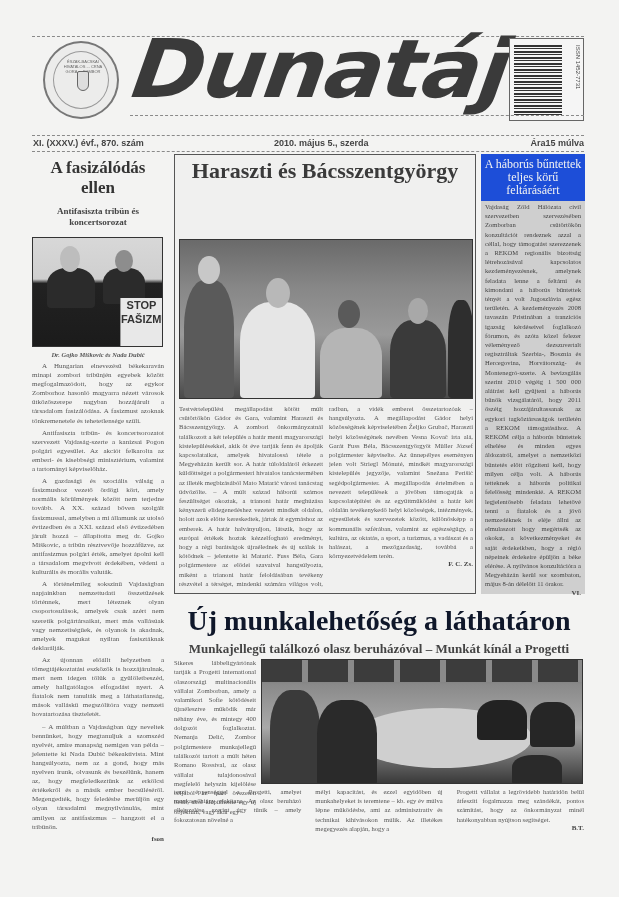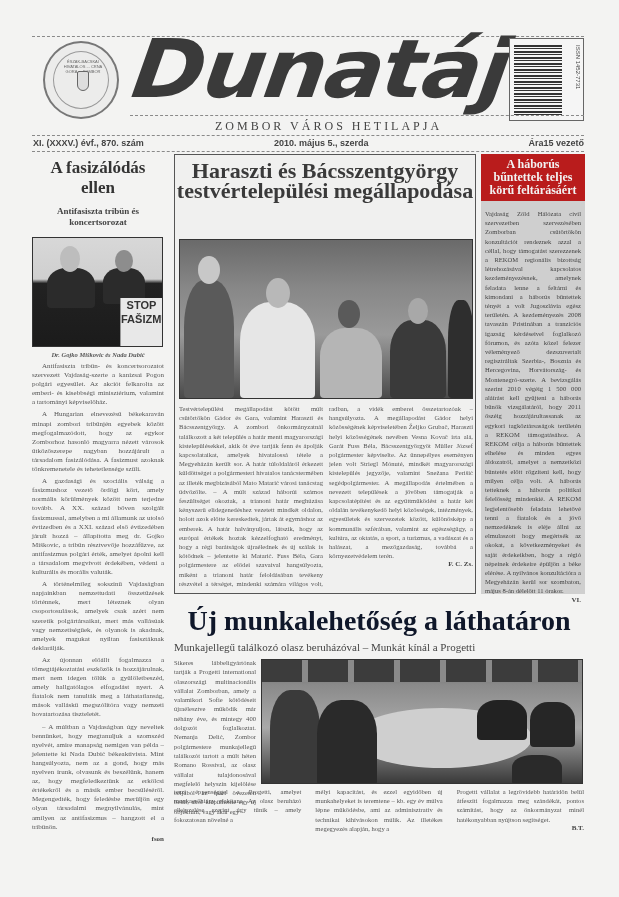--- a/index.html
+++ b/index.html
@@ -51,26 +51,26 @@
   
   .center-box { position: absolute; left: 174px; top: 154px; width: 302px; height: 440px; border: 1px solid #555; background: #f0f0ef; }
   .h-center { font-size: 22px; font-weight: bold; text-align: center; line-height: 20px; color: #3a3a3a; margin-top: 6px; }
   .photo-center { position: absolute; left: 4px; top: 84px; width: 294px; height: 160px;
       background: linear-gradient(180deg, #6a6a6a 0%, #878787 30%, #9a9a9a 60%, #4a4a4a 100%); border: 1px solid #333; }
   .center-cols { position: absolute; left: 4px; top: 249px; width: 294px; height: 186px; display: flex; gap: 6px; }
   .center-cols .c { flex: 1; font-size: 6.6px; line-height: 9.2px; color: #555; text-align: justify; overflow: hidden; }
 
   
   .col-right { position: absolute; left: 481px; top: 154px; width: 104px; height: 440px; background: #cfcfcf; }
-  .right-head { background: #b91c1c; color: #f2f2f2; font-size: 12px; font-weight: bold; text-align: center; line-height: 13px; padding: 4px 2px 4px; }
-  .right-body { padding: 8px 4px; font-size: 6.6px; line-height: 9.2px; color: #444; text-align: justify; }
+  .right-head { background: #1d4ed8; color: #f2f2f2; font-size: 12px; font-weight: normal; text-align: center; line-height: 13px; padding: 4px 2px 4px; }
+  .right-body { padding: 1px 4px; font-size: 6.6px; line-height: 9.2px; color: #444; text-align: justify; }
 
   
   .h-bottom { position: absolute; left: 174px; top: 605px; width: 410px; text-align: center; font-size: 28px; font-weight: bold; color: #0f172a; }
-  .sub-bottom { position: absolute; left: 174px; top: 641px; width: 410px; text-align: left; font-size: 11px; font-weight: normal; color: #444; }
+  .sub-bottom { position: absolute; left: 174px; top: 641px; width: 410px; text-align: center; font-size: 13px; font-weight: bold; color: #444; }
   .bottom-left-text { position: absolute; left: 174px; top: 658px; width: 82px; font-size: 6.6px; line-height: 9.3px; color: #555; text-align: justify; }
   .photo-bottom { position: absolute; left: 261px; top: 659px; width: 322px; height: 125px; border: 1px solid #333;
       background: linear-gradient(180deg, #5a5a5a 0%, #8a8a8a 20%, #a9a9a9 55%, #3a3a3a 100%); }
   .bottom-cols { position: absolute; left: 174px; top: 787px; width: 410px; display: flex; gap: 14px; }
   .bottom-cols .c { flex: 1; font-size: 6.6px; line-height: 9.2px; color: #555; text-align: justify; }
 </style>
 </head>
 <body>
 
 <div class="page">
@@ -79,55 +79,53 @@
   <div class="seal">
     <div class="seal-text">ÉSZAK-BÁCSKAI HIVATALOS ... CRNA GORA ... SOMBOR</div>
     <div class="seal-crest"></div>
   </div>
   <div class="title">Dunatáj</div>
   <div class="barcode">
     <div class="bars"></div>
     <div class="issn">ISSN 1452-7731</div>
   </div>
   <div class="mast-rule" style="top:115px;left:130px;width:454px"></div>
-  <div class="subtitle">ZOMBOR VÁROS HETILAPJA</div>
   <div class="mast-rule" style="top:135px"></div>
   <div class="info-row">
     <span class="issue">XI. (XXXV.) évf., 870. szám</span>
     <span class="date">2010. május 5., szerda</span>
-    <span class="price">Ára15 vezető</span>
+    <span class="price">Ára15 múlva</span>
   </div>
   <div class="mast-rule" style="top:151px"></div>
 
   <div class="col-left">
     <div class="h-left">A fasizálódás ellen</div>
     <div class="sub-left">Antifasiszta tribün és koncertsorozat</div>
     <div class="photo photo-left">
       <div class="person" style="left:14px;top:30px;width:48px;height:40px"></div>
       <div class="head" style="left:27px;top:8px;width:20px;height:26px"></div>
       <div class="person" style="left:70px;top:30px;width:42px;height:36px"></div>
       <div class="head" style="left:82px;top:12px;width:18px;height:22px;background:#8d8d8d"></div>
       <div class="stop-sign">STOP FAŠIZMU</div>
     </div>
     <div class="caption">Dr. Gojko Miškovic és Nada Dubić</div>
     <div class="body-text">
+      <p>A Hungarian elnevezésű békekaraván minapi zombori tribünjén egyebek között megfogalmazódott, hogy az egykor Zomborhoz hasonló magyarra nézett városok ütközőszerepe nagyban hozzájárult a társadalom fasizálódása. A fasizmust azoknak tönkremenetele és tehetetlensége szüli.</p>
       <p>Antifasiszta tribün- és koncertsorozatot szervezett Vajdaság-szerte a kanizsai Pogon polgári egyesület. Az akciót felkarolta az emberi- és kisebbségi minisztérium, valamint a tartományi képviselőház.</p>
-      <p>A Hungarian elnevezésű békekaraván minapi zombori tribünjén egyebek között megfogalmazódott, hogy az egykor Zomborhoz hasonló magyarra nézett városok ütközőszerepe nagyban hozzájárult a társadalom fasizálódása. A fasizmust azoknak tönkremenetele és tehetetlensége szüli.</p>
       <p>A gazdasági és szociális válság a fasizmushoz vezető ördögi kört, amely normális körülmények között nem terjedne tovább. A XX. század bőven szolgált fasizmussal, amelyben a mi államunk az utolsó évtizedben és a XXI. század első évtizedében járult hozzá – állapította meg dr. Gojko Miškovic, a tribün résztvevője hozzáfűzve, az antifasizmus polgári érték, amelyet ápolni kell a társadalom megvívott érdekében, védeni a kulturális és morális valuták.</p>
       <p>A történelmileg sokszínű Vajdaságban napjainkban nemzettudati összetűzések történnek, mert léteznek olyan csoportosulások, amelyek csak azért nem szeretik polgártársaikat, mert más vallásúak vagy nemzetiségűek, és olyanok is akadnak, amelyek magukat nyíltan fasisztáknak deklarálják.</p>
-      <p>Az újonnan előállt fogalmazza a tömegtájékoztatási eszközök is hozzájárulnak, mert nem idegen tőlük a gyűlöletbeszéd, amely hallgatólagos elfogadást nyert. A fiatalok nem tanulták meg a láthatatlanság, mások valláskü megszólítóra vagy nemzeti hovatartozása tiszteletét.</p>
+      <p>Az újonnan előállt helyzetben a tömegtájékoztatási eszközök is hozzájárulnak, mert nem idegen tőlük a gyűlöletbeszéd, amely hallgatólagos elfogadást nyert. A fiatalok nem tanulták meg a láthatatlanság, mások valláskü megszólítóra vagy nemzeti hovatartozása tiszteletét.</p>
       <p>– A múltban a Vajdaságban úgy neveltek bennünket, hogy megtanuljuk a szomszéd nyelvét, amire manapság nemigen van példa – jelentette ki Nada Dubić békeaktivista. Mint hangsúlyozta, nem az a gond, hogy más nyelven írunk, olvasunk és beszélünk, hanem az, hogy megfeledkeztünk az erkölcsi értékekről és a másik ember becsüléséről. Megengedték, hogy feledésbe merüljön egy olyan társadalmi megnyilvánulás, mint amilyen az antifasizmus – hangzott el a tribünön.</p>
       <div class="sign">fson</div>
     </div>
   </div>
 
   <div class="center-box">
     <div class="h-center">
       <div>Haraszti és Bácsszentgyörgy</div>
-      <div>testvértelepülési megállapodása</div>
     </div>
     <div class="photo photo-center">
       <div class="person" style="left:4px;top:40px;width:50px;height:118px;background:#5a5a5a"></div>
       <div class="head" style="left:18px;top:16px;width:22px;height:28px;background:#c8c8c8"></div>
       <div class="person" style="left:60px;top:62px;width:75px;height:96px;background:#e6e6e6"></div>
       <div class="head" style="left:86px;top:38px;width:24px;height:30px;background:#b8b8b8"></div>
       <div class="person" style="left:140px;top:88px;width:62px;height:70px;background:#b5b5b5"></div>
       <div class="head" style="left:158px;top:60px;width:22px;height:28px;background:#5a5a5a"></div>
       <div class="person" style="left:210px;top:80px;width:56px;height:78px;background:#3a3a3a"></div>
       <div class="head" style="left:228px;top:58px;width:20px;height:26px;background:#a8a8a8"></div>

